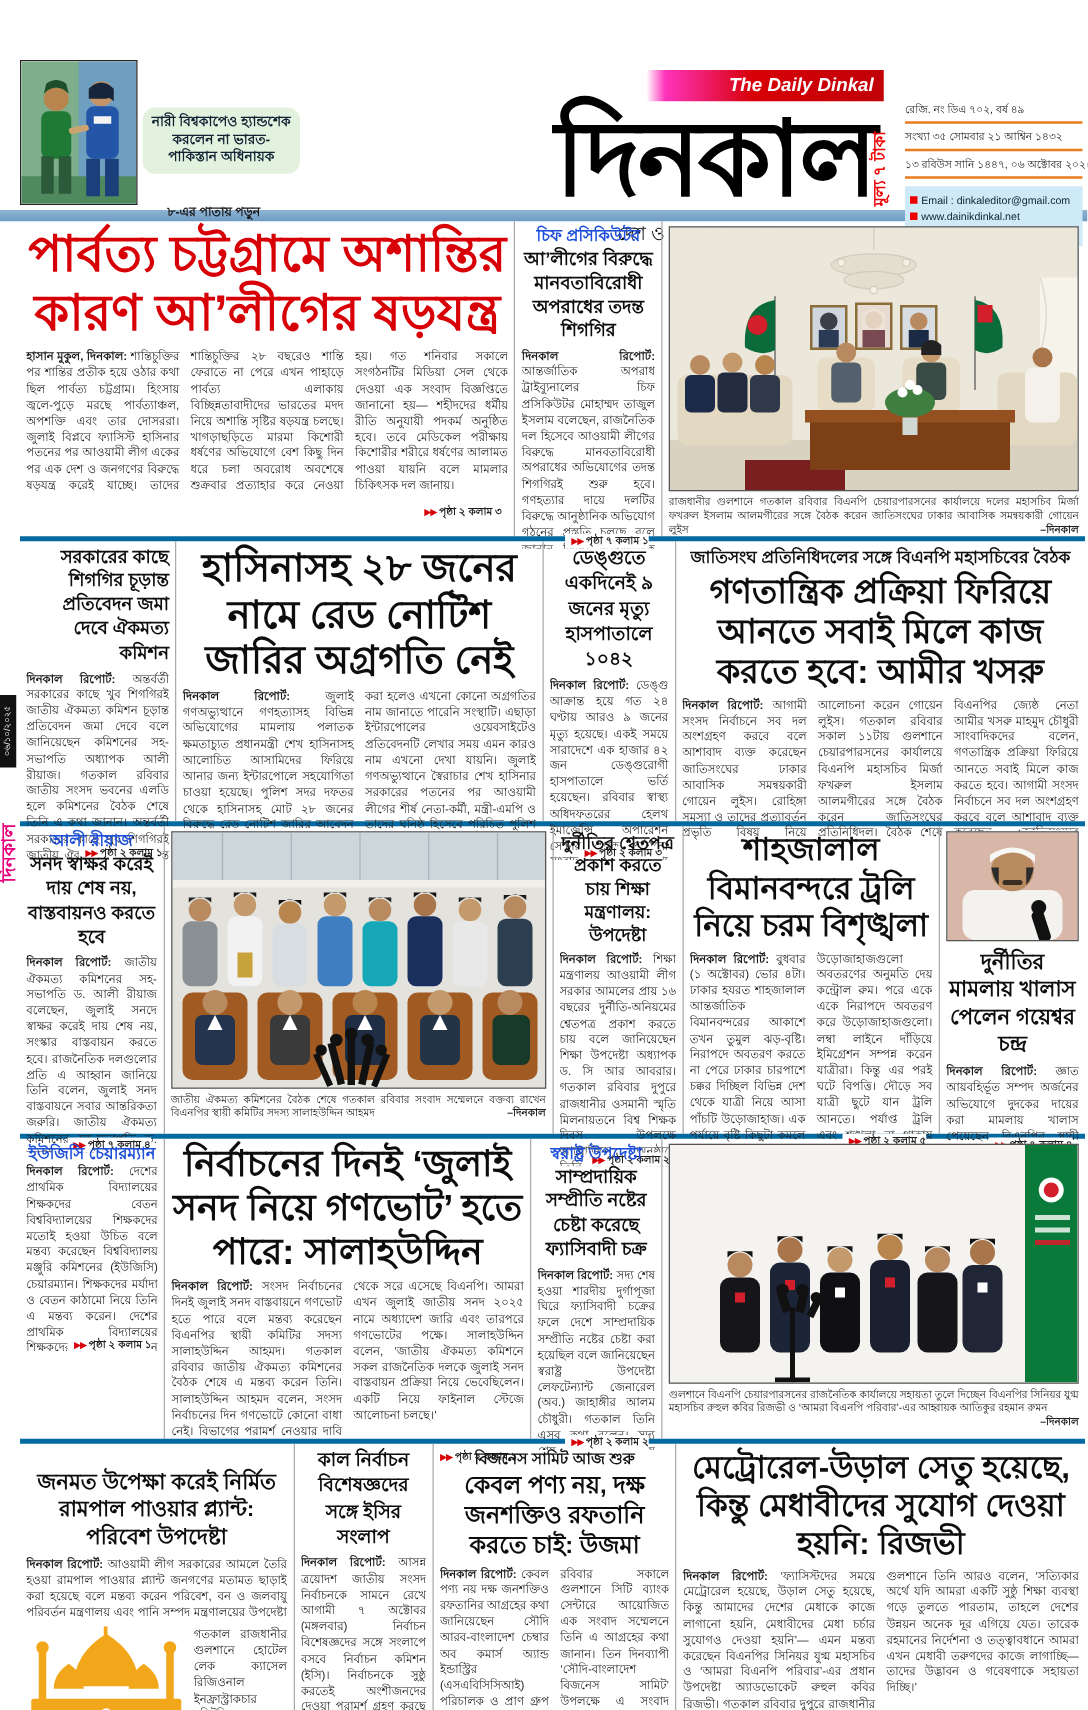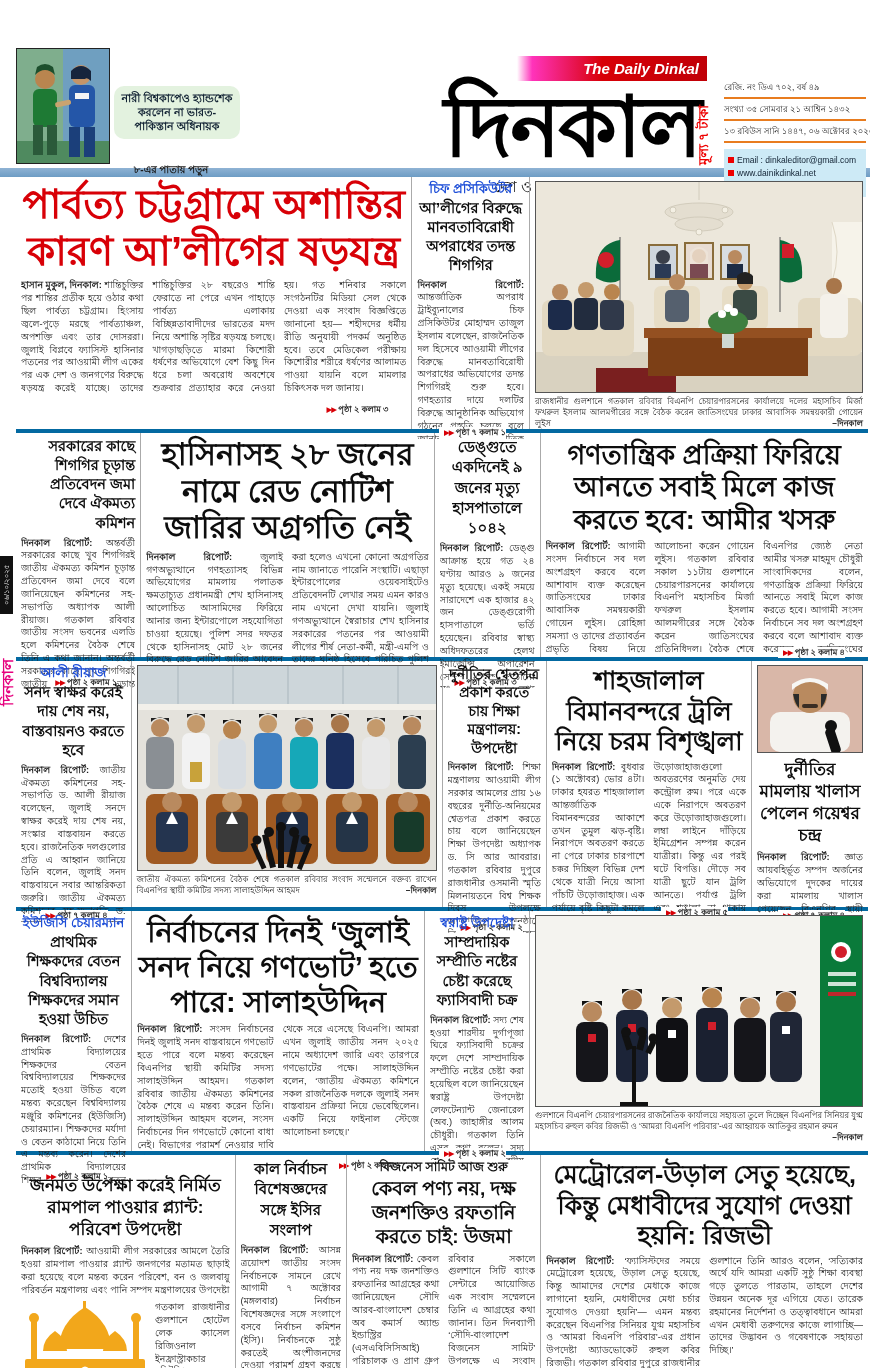--- a/index.html
+++ b/index.html
@@ -38,21 +38,21 @@
   .row:last-child{border-bottom:none;}
   .cell{padding:4px 5px 3px 5px;border-right:1px solid #aaa;position:relative;}
   .cell:last-child{border-right:none;}
   .kick{color:#1d4ed8;font-weight:bold;text-align:center;font-size:13px;line-height:1.25;}
   .kick-black{color:#111;font-weight:bold;text-align:center;font-size:13.5px;line-height:1.3;}
   h1,h2,h3{margin:2px 0 4px 0;text-align:center;color:#0d0d0d;font-weight:900;}
   .body{font-size:9.3px;line-height:1.38;text-align:justify;overflow:hidden;position:relative;color:#1c1c1c;}
   .body b{font-size:9.3px;}
   .cols2{column-count:2;column-gap:9px;}
   .cols3{column-count:3;column-gap:9px;}
-  .more{position:absolute;right:18px;bottom:0;background:#fff;font-size:8.3px;font-weight:bold;padding-left:5px;white-space:nowrap;}
+  .more{position:absolute;right:5px;bottom:0;background:#fff;font-size:8.3px;font-weight:bold;padding-left:5px;white-space:nowrap;}
   .arr{color:#d80007;font-size:7.5px;letter-spacing:-1px;}
   figure{margin:0;}
   .ph{border:1px solid #555;overflow:hidden;background:#ddd;}
   figcaption{font-size:8.3px;color:#222;line-height:1.3;text-align:justify;margin-top:3px;position:relative;}
   .credit{float:right;font-weight:bold;}
   
   .prayer{border:2px solid #2f6fae;width:122px;background:#fff;}
   .prayer .t{border-bottom:1.5px solid #2f6fae;text-align:center;font-weight:bold;font-size:11px;color:#14507e;padding:2px 0;}
   .mosque{width:128px;height:86px;}
 </style>
@@ -238,20 +238,21 @@
       <article class="cell" style="width:98px;">
         <h3 style="font-size:15px;line-height:1.35;margin-top:0;">ডেঙ্গুতে একদিনেই ৯ জনের মৃত্যু হাসপাতালে ১০৪২</h3>
         <div class="body" style="height:146px;">
           <b>দিনকাল রিপোর্ট:</b>
           <span>ডেঙ্গু আক্রান্ত হয়ে গত ২৪ ঘণ্টায় আরও ৯ জনের মৃত্যু হয়েছে। একই সময়ে সারাদেশে এক হাজার ৪২ জন ডেঙ্গুরোগী হাসপাতালে ভর্তি হয়েছেন। রবিবার স্বাস্থ্য অধিদফতরের হেলথ ইমার্জেন্সি অপারেশন সেন্টার থেকে পাঠানো সংবাদ বিজ্ঞপ্তিতে এ তথ্য জানানো হয়। চলতি বছর ডেঙ্গুতে মৃতের সংখ্যা বেড়ে দাঁড়িয়েছে ১৭৯ জনে। ডেঙ্গু আক্রান্ত হয়ে গত ২৪ ঘণ্টায় আরও ৯ জনের মৃত্যু হয়েছে। একই সময়ে সারাদেশে এক হাজার ৪২ জন ডেঙ্গুরোগী হাসপাতালে ভর্তি হয়েছেন। রবিবার স্বাস্থ্য অধিদফতরের হেলথ ইমার্জেন্সি অপারেশন সেন্টার থেকে পাঠানো সংবাদ বিজ্ঞপ্তিতে এ তথ্য জানানো হয়। চলতি বছর ডেঙ্গুতে মৃতের সংখ্যা বেড়ে দাঁড়িয়েছে ১৭৯ জনে।</span>
           <span class="more"><span class="arr">▶▶</span> <span>পৃষ্ঠা ২ কলাম ৩</span></span>
         </div>
       </article>
 
       <article class="cell" style="width:328px;">
+        <div class="kick-black">জাতিসংঘ প্রতিনিধিদলের সঙ্গে বিএনপি মহাসচিবের বৈঠক</div>
         <h2 style="font-size:27px;line-height:1.2;">গণতান্ত্রিক প্রক্রিয়া ফিরিয়ে আনতে সবাই মিলে কাজ করতে হবে: আমীর খসরু</h2>
         <div class="body cols3" style="height:118px;">
           <b>দিনকাল রিপোর্ট:</b>
           <span>আগামী সংসদ নির্বাচনে সব দল অংশগ্রহণ করবে বলে আশাবাদ ব্যক্ত করেছেন জাতিসংঘের ঢাকার আবাসিক সমন্বয়কারী গোয়েন লুইস। রোহিঙ্গা সমস্যা ও তাদের প্রত্যাবর্তন প্রভৃতি বিষয় নিয়ে আলোচনা করেন গোয়েন লুইস। গতকাল রবিবার সকাল ১১টায় গুলশানে চেয়ারপারসনের কার্যালয়ে বিএনপি মহাসচিব মির্জা ফখরুল ইসলাম আলমগীরের সঙ্গে বৈঠক করেন জাতিসংঘের প্রতিনিধিদল। বৈঠক শেষে বিএনপির জ্যেষ্ঠ নেতা আমীর খসরু মাহমুদ চৌধুরী সাংবাদিকদের বলেন, গণতান্ত্রিক প্রক্রিয়া ফিরিয়ে আনতে সবাই মিলে কাজ করতে হবে। আগামী সংসদ নির্বাচনে সব দল অংশগ্রহণ করবে বলে আশাবাদ ব্যক্ত করেছেন জাতিসংঘের ঢাকার আবাসিক সমন্বয়কারী গোয়েন লুইস। রোহিঙ্গা সমস্যা ও তাদের প্রত্যাবর্তন প্রভৃতি বিষয় নিয়ে আলোচনা করেন গোয়েন লুইস। গতকাল রবিবার সকাল ১১টায় গুলশানে চেয়ারপারসনের কার্যালয়ে বিএনপি মহাসচিব মির্জা ফখরুল ইসলাম আলমগীরের সঙ্গে বৈঠক করেন জাতিসংঘের প্রতিনিধিদল। বৈঠক শেষে বিএনপির জ্যেষ্ঠ নেতা আমীর খসরু মাহমুদ চৌধুরী সাংবাদিকদের বলেন, গণতান্ত্রিক প্রক্রিয়া ফিরিয়ে আনতে সবাই মিলে কাজ করতে হবে।</span>
           <span class="more"><span class="arr">▶▶</span> <span>পৃষ্ঠা ২ কলাম ৪</span></span>
         </div>
       </article>
     </div>
 
     <div class="row" style="height:246px;">
@@ -409,21 +410,20 @@
           <b>দিনকাল রিপোর্ট:</b>
           <span>জ্ঞাত আয়বহির্ভূত সম্পদ অর্জনের অভিযোগে দুদকের দায়ের করা মামলায় খালাস পেয়েছেন বিএনপির স্থায়ী কমিটির সদস্য গয়েশ্বর চন্দ্র রায়। গতকাল রবিবার ঢাকার একটি আদালত এ রায় দেন। জ্ঞাত আয়বহির্ভূত সম্পদ অর্জনের অভিযোগে দুদকের দায়ের করা মামলায় খালাস পেয়েছেন বিএনপির স্থায়ী কমিটির সদস্য গয়েশ্বর চন্দ্র রায়। গতকাল রবিবার ঢাকার একটি আদালত এ রায় দেন।</span>
           <span class="more"><span class="arr">▶▶</span> <span>পৃষ্ঠা ৭ কলাম ৪</span></span>
         </div>
       </article>
     </div>
 
     <div class="row" style="height:240px;">
       <article class="cell" style="width:112px;">
         <div class="kick">ইউজিসি চেয়ারম্যান</div>
-        <h3 style="font-size:14.5px;line-height:1.32;">প্রাথমিক শিক্ষকদের বেতন বিশ্ববিদ্যালয় শিক্ষকদের সমান হওয়া উচিত</h3>
         <div class="body" style="height:150px;">
           <b>দিনকাল রিপোর্ট:</b>
           <span>দেশের প্রাথমিক বিদ্যালয়ের শিক্ষকদের বেতন বিশ্ববিদ্যালয়ের শিক্ষকদের মতোই হওয়া উচিত বলে মন্তব্য করেছেন বিশ্ববিদ্যালয় মঞ্জুরি কমিশনের (ইউজিসি) চেয়ারম্যান। শিক্ষকদের মর্যাদা ও বেতন কাঠামো নিয়ে তিনি এ মন্তব্য করেন। দেশের প্রাথমিক বিদ্যালয়ের শিক্ষকদের বেতন বিশ্ববিদ্যালয়ের শিক্ষকদের মতোই হওয়া উচিত বলে মন্তব্য করেছেন বিশ্ববিদ্যালয় মঞ্জুরি কমিশনের (ইউজিসি) চেয়ারম্যান। শিক্ষকদের মর্যাদা ও বেতন কাঠামো নিয়ে তিনি এ মন্তব্য করেন। দেশের প্রাথমিক বিদ্যালয়ের শিক্ষকদের বেতন বিশ্ববিদ্যালয়ের শিক্ষকদের মতোই হওয়া উচিত বলে মন্তব্য করেছেন বিশ্ববিদ্যালয় মঞ্জুরি কমিশনের (ইউজিসি) চেয়ারম্যান। শিক্ষকদের মর্যাদা ও বেতন কাঠামো নিয়ে তিনি এ মন্তব্য করেন।</span>
           <span class="more"><span class="arr">▶▶</span> <span>পৃষ্ঠা ২ কলাম ১</span></span>
         </div>
       </article>
 
       <article class="cell" style="width:300px;">
         <h2 style="font-size:29px;line-height:1.2;margin-top:0;">নির্বাচনের দিনই ‘জুলাই সনদ নিয়ে গণভোট’ হতে পারে: সালাহউদ্দিন</h2>
         <div class="body cols2" style="height:148px;">

